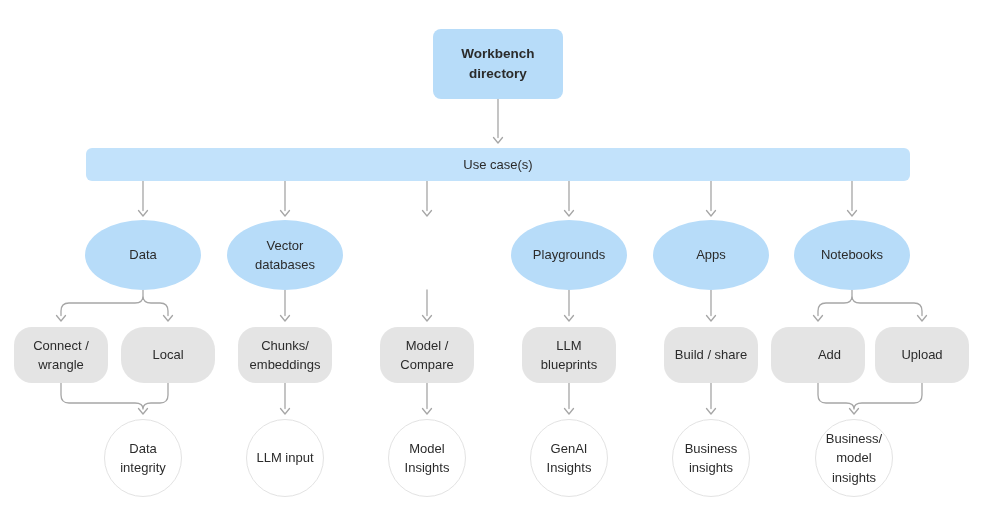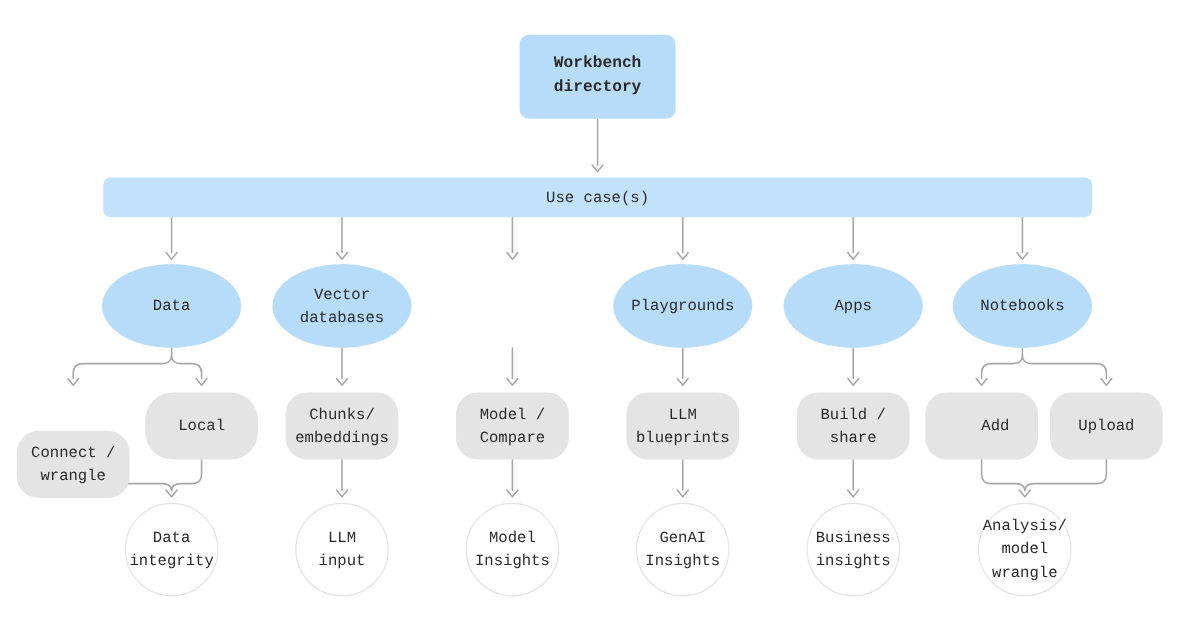--- a/index.html
+++ b/index.html
@@ -27,21 +27,20 @@
   }
   .node {
     position: absolute;
     display: flex;
     align-items: center;
     justify-content: center;
     text-align: center;
     font-size: 13px;
     line-height: 1.5;
     box-sizing: border-box;
-    font-family: Liberation Mono, monospace;
   }
   .root {
     background: var(--node-blue, #b7dcf9);
     border-radius: 8px;
     font-weight: 700;
     font-size: 13.5px;
   }
   .bar {
     background: var(--bar-blue, #c2e2fb);
     border-radius: 6px;
@@ -101,29 +100,29 @@
   <div class="node root" style="left:433px; top:29px; width:130px; height:70px;">Workbench directory</div>
 
   <div class="node bar" style="left:86px; top:148px; width:824px; height:33px;">Use case(s)</div>
 
   <div class="node ellipse" style="left:85px;  top:220px; width:116px; height:70px;">Data</div>
   <div class="node ellipse" style="left:227px; top:220px; width:116px; height:70px;">Vector databases</div>
   <div class="node ellipse" style="left:511px; top:220px; width:116px; height:70px;">Playgrounds</div>
   <div class="node ellipse" style="left:653px; top:220px; width:116px; height:70px;">Apps</div>
   <div class="node ellipse" style="left:794px; top:220px; width:116px; height:70px;">Notebooks</div>
 
-  <div class="node box" style="left:14px;  top:327px; width:94px; height:56px;margin-top:32px;">Connect / wrangle</div>
+  <div class="node box" style="left:14px;  top:327px; width:94px; height:56px;">Connect / wrangle</div>
   <div class="node box" style="left:121px; top:327px; width:94px; height:56px;border-radius:23px;">Local</div>
   <div class="node box" style="left:238px; top:327px; width:94px; height:56px;">Chunks/ embeddings</div>
   <div class="node box" style="left:380px; top:327px; width:94px; height:56px;">Model / Compare</div>
   <div class="node box" style="left:522px; top:327px; width:94px; height:56px;">LLM blueprints</div>
   <div class="node box" style="left:664px; top:327px; width:94px; height:56px;">Build / share</div>
   <div class="node box" style="left:771px; top:327px; width:94px; height:56px;padding-left:31px;">Add</div>
   <div class="node box" style="left:875px; top:327px; width:94px; height:56px;">Upload</div>
 
   <div class="node circle" style="left:104px; top:419px; width:78px; height:78px;">Data integrity</div>
   <div class="node circle" style="left:246px; top:419px; width:78px; height:78px;">LLM input</div>
   <div class="node circle" style="left:388px; top:419px; width:78px; height:78px;">Model Insights</div>
   <div class="node circle" style="left:530px; top:419px; width:78px; height:78px;">GenAI Insights</div>
   <div class="node circle" style="left:672px; top:419px; width:78px; height:78px;">Business insights</div>
-  <div class="node circle" style="left:815px; top:419px; width:78px; height:78px;">Analysis/ model wrangle</div>
+  <div class="node circle" style="left:815px; top:419px; width:78px; height:78px;">Business/ model insights</div>
 
 </div>
 
 </body></html>

